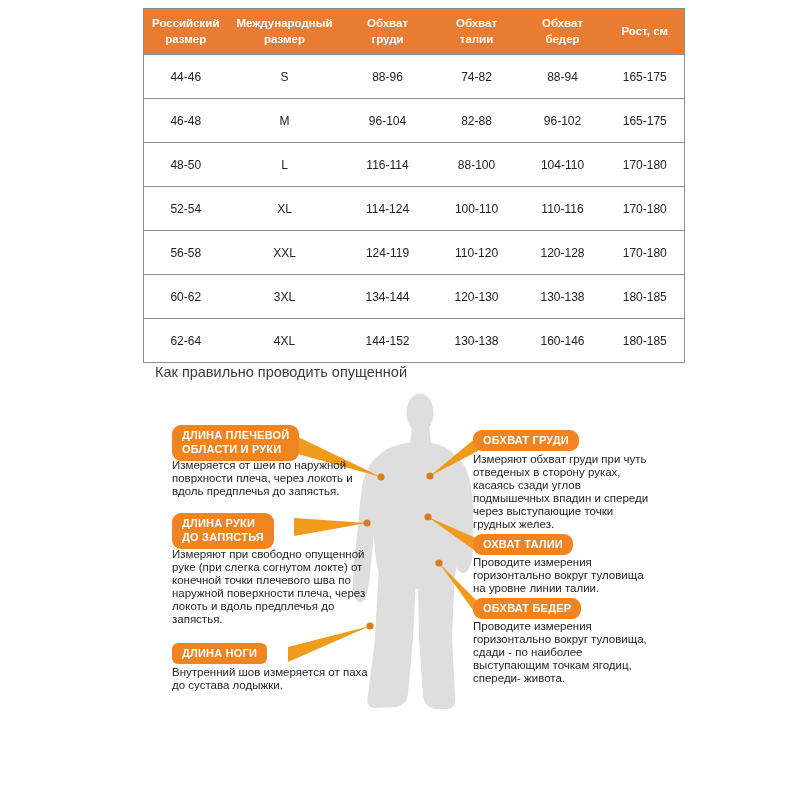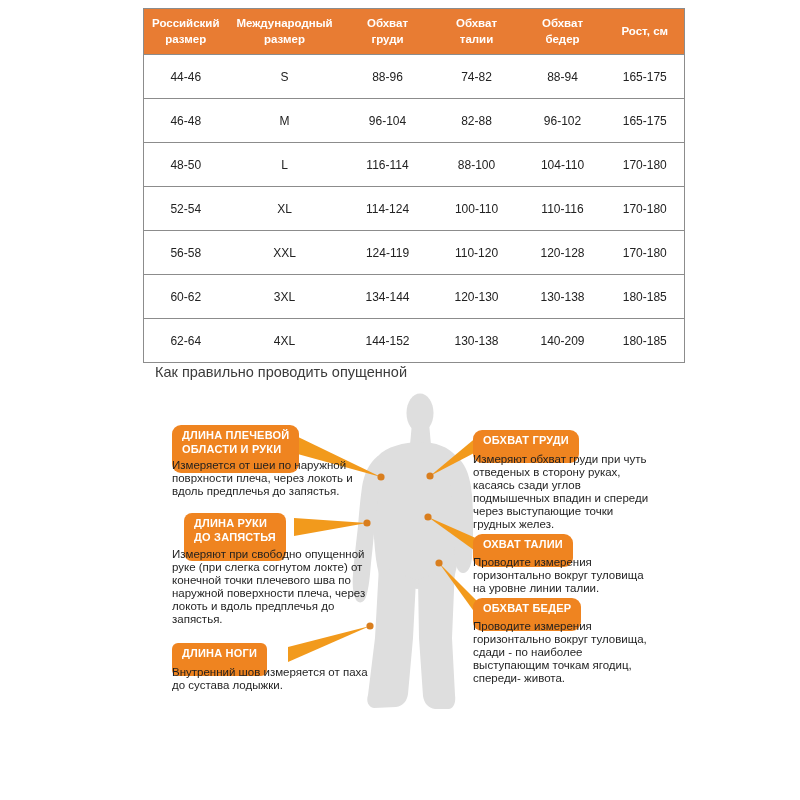--- a/index.html
+++ b/index.html
@@ -44,21 +44,21 @@
     font-size:14.5px;font-weight:500;color:#3b3b3b;
   }
 
   
   .diagram-svg{position:absolute;left:0;top:0;width:800px;height:800px;}
 
   .pill{
     position:absolute;display:inline-block;
     background:var(--pill_orange);color:#ffffff;
     font-size:11px;font-weight:bold;line-height:1.3;
-    padding:3px 10px 16px 10px;border-radius:9px;
+    padding:3px 10px 4px 10px;border-radius:9px;
     white-space:pre-line;letter-spacing:.2px;
   }
   .desc{
     position:absolute;font-size:11.5px;line-height:13px;
     color:#1f1f1f;white-space:pre-line;
   }
 </style>
 </head>
 <body>
 
@@ -135,21 +135,21 @@
         <td>134-144</td>
         <td>120-130</td>
         <td>130-138</td>
         <td>180-185</td>
       </tr>
       <tr>
         <td>62-64</td>
         <td>4XL</td>
         <td>144-152</td>
         <td>130-138</td>
-        <td>140-209</td>
+        <td>160-146</td>
         <td>180-185</td>
       </tr>
     </tbody>
   </table>
 
   <div class="section-title">Как правильно проводить опущенной</div>
 
   <svg class="diagram-svg" viewBox="0 0 800 800" xmlns="http://www.w3.org/2000/svg">
     <g fill="var(--silhouette_gray)">
       <ellipse cx="408" cy="413" rx="13.5" ry="19.5"></ellipse>
@@ -210,21 +210,21 @@
       <circle cx="358" cy="626" r="3.6"></circle>
     </g>
   </svg>
 
   <div class="pill" style="left:160px;top:425px;">ДЛИНА ПЛЕЧЕВОЙ
 ОБЛАСТИ И РУКИ</div>
   <div class="desc" style="left:160px;top:459px;width:200px;">Измеряется от шеи по наружной
 поврхности плеча, через локоть и
 вдоль предплечья до запястья.</div>
 
-  <div class="pill" style="left:172px;top:513px;border-radius:8px;">ДЛИНА РУКИ
+  <div class="pill" style="left:160px;top:513px;">ДЛИНА РУКИ
 ДО ЗАПЯСТЬЯ</div>
   <div class="desc" style="left:160px;top:548px;width:205px;">Измеряют при свободно опущенной
 руке (при слегка согнутом локте) от
 конечной точки плечевого шва по
 наружной поверхности плеча, через
 локоть и вдоль предплечья до
 запястья.</div>
 
   <div class="pill" style="left:160px;top:643px;border-radius:6px;">ДЛИНА НОГИ</div>
   <div class="desc" style="left:160px;top:666px;width:205px;">Внутренний шов измеряется от паха

